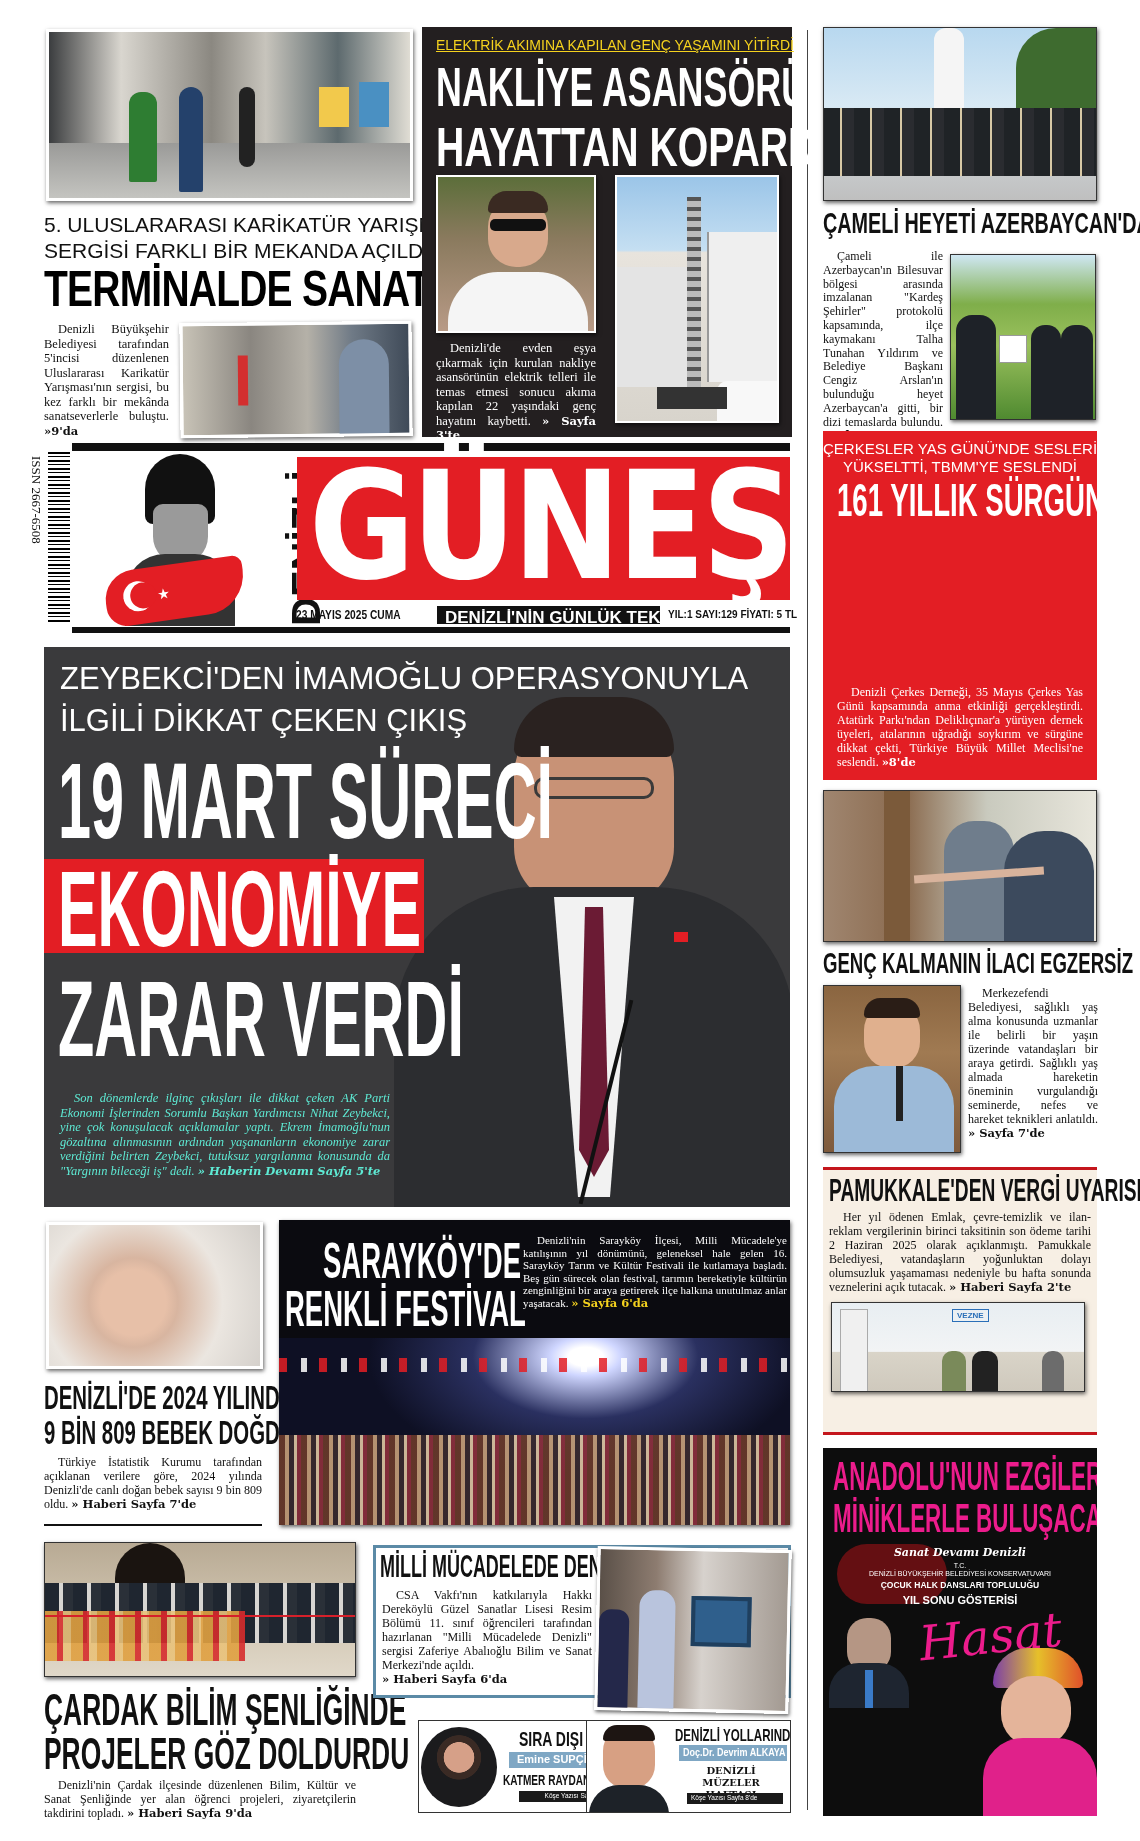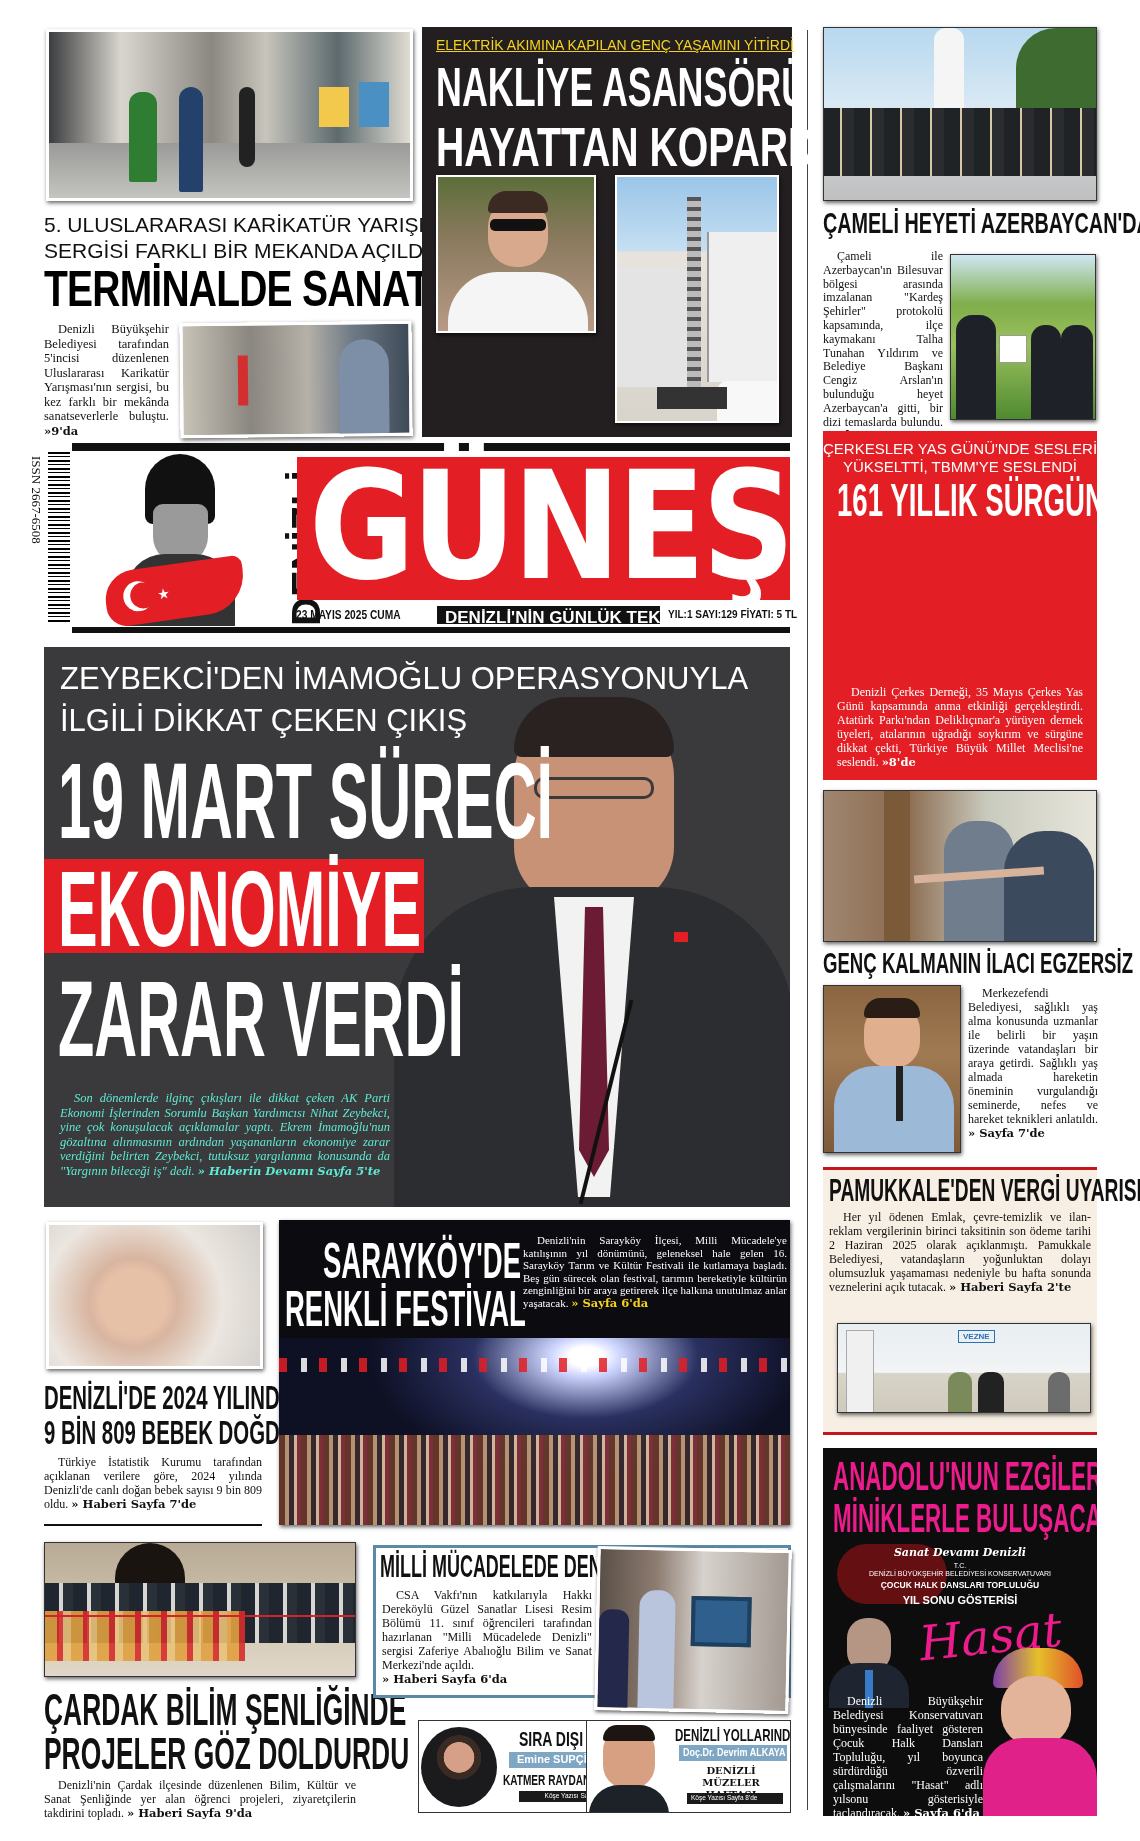--- a/index.html
+++ b/index.html
@@ -45,20 +45,24 @@
   <div class="headline abs" style="left:14px;top:11px;font-size:14px;color:#f5d21e;text-decoration:underline;font-weight:400;">ELEKTRİK AKIMINA KAPILAN GENÇ YAŞAMINI YİTİRDİ</div>
   <div class="headline abs" style="left:14px;top:32px;font-size:56px;color:#fff;transform:scaleX(0.64);transform-origin:left top;">NAKLİYE ASANSÖRÜ</div>
   <div class="headline abs" style="left:14px;top:92px;font-size:56px;color:#fff;transform:scaleX(0.7);transform-origin:left top;">HAYATTAN KOPARDI</div>
 
   <div class="photo" style="left:14px;top:148px;width:160px;height:158px;border:2px solid #fff;background:linear-gradient(#5c6e3a,#8a7a5e 40%,#b89a86);">
     <div style="position:absolute;left:50px;top:20px;width:60px;height:70px;background:#d8a98c;border-radius:30px 30px 28px 28px;"></div>
     <div style="position:absolute;left:50px;top:14px;width:60px;height:22px;background:#3a2a22;border-radius:30px 30px 6px 6px;"></div>
     <div style="position:absolute;left:52px;top:42px;width:56px;height:12px;background:#111;border-radius:5px;"></div>
     <div style="position:absolute;left:10px;top:95px;width:140px;height:65px;background:#f5f5f5;border-radius:50px 50px 0 0;"></div>
   </div>
+  <div class="body-txt abs" style="left:14px;top:314px;width:160px;text-indent:14px;color:#fff;">
+    <span>Denizli'de evden eşya çıkarmak için kurulan nakliye asansörünün elektrik telleri ile temas etmesi sonucu akıma kapılan 22 yaşındaki genç hayatını kaybetti.</span>
+    <span class="ref">» Sayfa 3'te</span>
+  </div>
   <div class="photo" style="left:193px;top:148px;width:164px;height:248px;border:2px solid #fff;background:linear-gradient(#9bc5e8 0%,#c5dff2 30%,#e8e4dd 31%,#d8d4cc 100%);">
     <div style="position:absolute;left:70px;top:20px;width:14px;height:190px;background:repeating-linear-gradient(#555 0 4px,#bbb 4px 10px);"></div>
     <div style="position:absolute;left:90px;top:55px;width:70px;height:150px;background:#efefef;border-left:2px solid #999;"></div>
     <div style="position:absolute;left:0;top:90px;width:70px;height:120px;background:#e4e4e4;"></div>
     <div style="position:absolute;right:0;bottom:0;width:60px;height:40px;background:#f8f8f8;border-radius:10px 0 0 0;"></div>
     <div style="position:absolute;left:40px;bottom:12px;width:70px;height:22px;background:#333;"></div>
   </div>
 </section>
 
 <section>
@@ -166,21 +170,21 @@
     <span class="ref">» Sayfa 7'de</span>
   </div>
 </section>
 
 <section class="abs" style="left:823px;top:1167px;width:274px;height:268px;background:#f7efe4;border-top:3px solid #c4161c;border-bottom:3px solid #c4161c;">
   <div class="headline abs" style="left:6px;top:4px;font-size:32px;color:#111;transform:scaleX(0.6);transform-origin:left top;">PAMUKKALE'DEN VERGİ UYARISI</div>
   <div class="body-txt abs" style="left:6px;top:40px;width:262px;text-indent:14px;font-size:12px;line-height:14px;">
     <span>Her yıl ödenen Emlak, çevre-temizlik ve ilan-reklam vergilerinin birinci taksitinin son ödeme tarihi 2 Haziran 2025 olarak açıklanmıştı. Pamukkale Belediyesi, vatandaşların yoğunluktan dolayı olumsuzluk yaşamaması nedeniyle bu hafta sonunda veznelerini açık tutacak.</span>
     <span class="ref">» Haberi Sayfa 2'te</span>
   </div>
-  <div class="photo" style="left:14px;top:132px;width:254px;height:90px;border:1px solid #333;background:linear-gradient(#e8eef2 0%,#f2f4f5 55%,#d9d4c8 56%,#cfc9bd 100%);margin-top:21px;">
+  <div class="photo" style="left:8px;top:132px;width:254px;height:90px;border:1px solid #333;background:linear-gradient(#e8eef2 0%,#f2f4f5 55%,#d9d4c8 56%,#cfc9bd 100%);">
     <div style="position:absolute;left:8px;top:6px;width:28px;height:112px;background:#f0f0f0;border:1px solid #aaa;"></div>
     <div class="abs" style="left:120px;top:6px;padding:1px 4px;border:1px solid #2a6fb8;color:#2a6fb8;font-family:'Liberation Sans',sans-serif;font-size:8px;font-weight:700;">VEZNE</div>
     <div style="position:absolute;left:110px;top:48px;width:24px;height:70px;background:#7a8a5a;border-radius:10px 10px 0 0;"></div>
     <div style="position:absolute;left:140px;top:48px;width:26px;height:70px;background:#222;border-radius:10px 10px 0 0;"></div>
     <div style="position:absolute;left:210px;top:48px;width:22px;height:70px;background:#6c6c6c;border-radius:10px 10px 0 0;"></div>
   </div>
 </section>
 
 <section class="abs" style="left:823px;top:1448px;width:274px;height:368px;background:#0d0d0d;overflow:hidden;">
   <div class="headline abs" style="left:10px;top:8px;font-size:40px;color:#ec1c8c;transform:scaleX(0.56);transform-origin:left top;">ANADOLU'NUN EZGİLERİ</div>
@@ -195,24 +199,20 @@
   <div class="abs" style="left:6px;top:170px;width:80px;height:90px;">
     <div style="position:absolute;left:18px;top:0;width:44px;height:54px;background:#b59684;border-radius:20px;"></div>
     <div style="position:absolute;left:0;top:45px;width:80px;height:45px;background:#1e2530;border-radius:30px 30px 0 0;"></div>
     <div style="position:absolute;left:36px;top:52px;width:8px;height:38px;background:#3a7bc8;"></div>
   </div>
   <div class="abs" style="left:150px;top:200px;width:124px;height:168px;">
     <div style="position:absolute;left:20px;top:0;width:90px;height:40px;background:linear-gradient(90deg,#7c3fa8,#e6c02a,#e0502a);border-radius:40px 40px 6px 6px;"></div>
     <div style="position:absolute;left:28px;top:28px;width:70px;height:70px;background:#e4b49a;border-radius:32px;"></div>
     <div style="position:absolute;left:10px;top:90px;width:114px;height:78px;background:#e0218a;border-radius:40px 40px 0 0;"></div>
   </div>
-  <div class="body-txt abs" style="left:10px;top:246px;width:150px;color:#fff;text-indent:14px;font-size:12px;line-height:14px;">
-    <span>Denizli Büyükşehir Belediyesi Konservatuvarı bünyesinde faaliyet gösteren Çocuk Halk Dansları Topluluğu, yıl boyunca sürdürdüğü özverili çalışmalarını "Hasat" adlı yılsonu gösterisiyle taçlandıracak.</span>
-    <span class="ref">» Sayfa 6'da</span>
-  </div>
 </section>
 
 <section>
   <div class="photo" style="left:46px;top:1222px;width:217px;height:147px;background:radial-gradient(circle at 40% 55%,#e7c0a8 0 22%,#d8b5a0 30%,#ebe6e0 60%,#d2cec9 100%);">
   </div>
   <div class="headline abs" style="left:44px;top:1380px;font-size:34px;color:#111;transform:scaleX(0.6);transform-origin:left top;">DENİZLİ'DE 2024 YILINDA</div>
   <div class="headline abs" style="left:44px;top:1415px;font-size:34px;color:#111;transform:scaleX(0.6);transform-origin:left top;">9 BİN 809 BEBEK DOĞDU</div>
   <div class="body-txt abs" style="left:44px;top:1455px;width:218px;text-indent:14px;font-size:12px;line-height:14px;">
     <span>Türkiye İstatistik Kurumu tarafından açıklanan verilere göre, 2024 yılında Denizli'de canlı doğan bebek sayısı 9 bin 809 oldu.</span>
     <span class="ref">» Haberi Sayfa 7'de</span>

